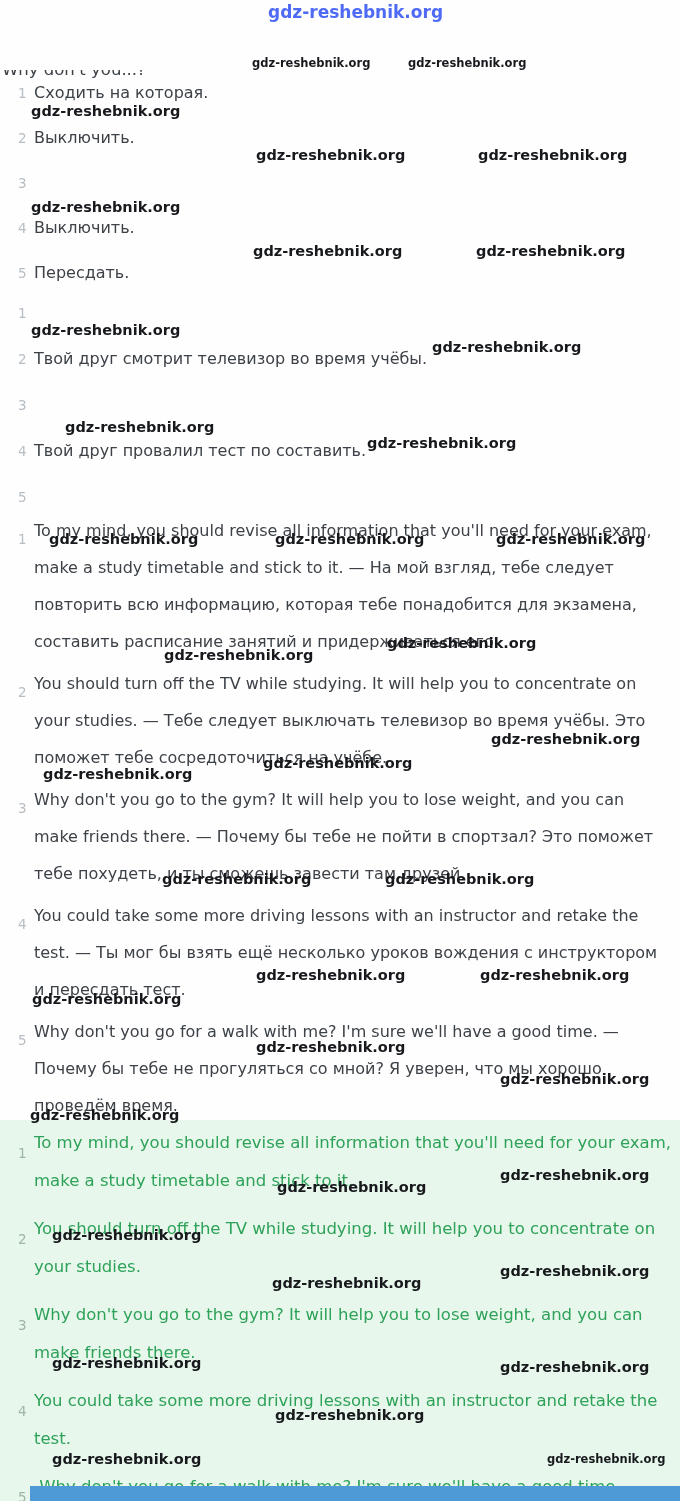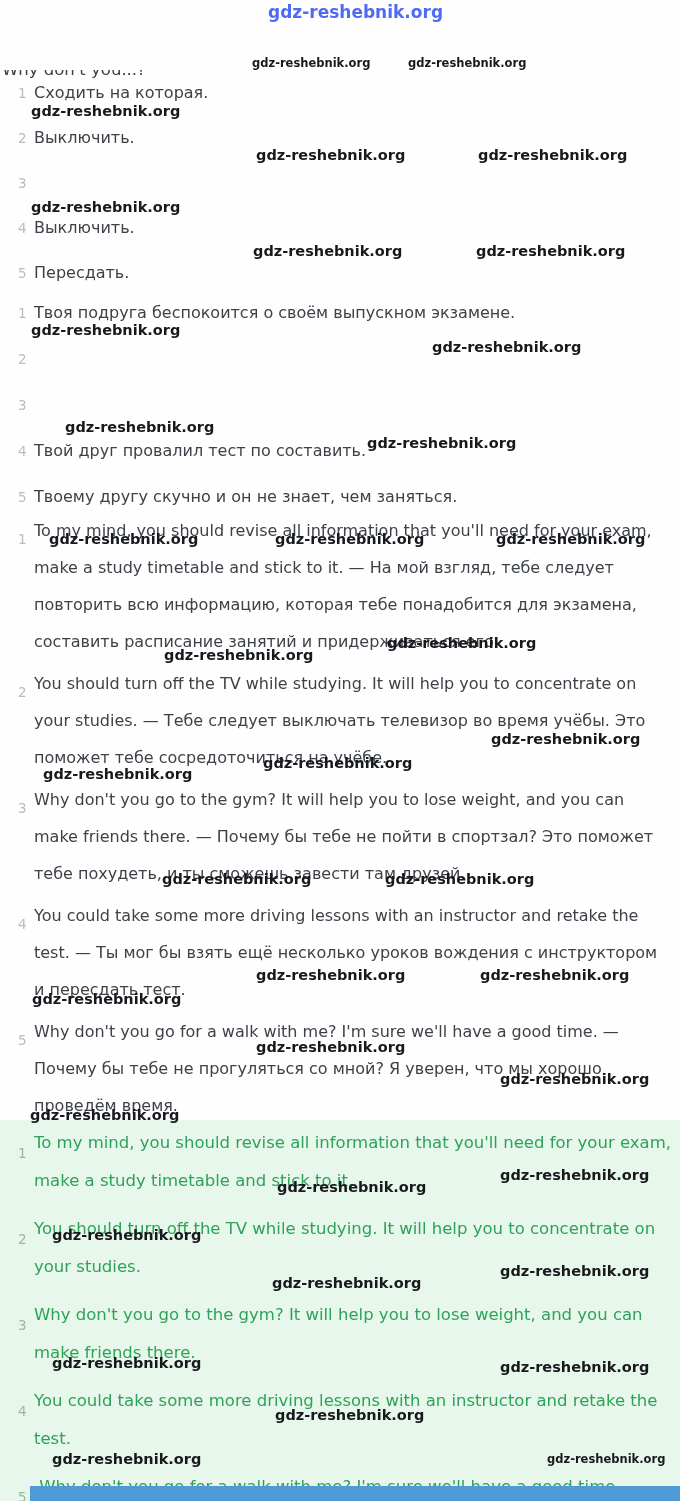--- a/index.html
+++ b/index.html
@@ -69,33 +69,33 @@
     <div class="item">
       <span class="num">4</span><span>Выключить.</span>
     </div>
     <div class="item">
       <span class="num">5</span><span>Пересдать.</span>
     </div>
   </div>
 
   <div class="list t2">
     <div class="item">
-      <span class="num">1</span><span>Твоя подруга беспокоится о своём выпускном экзамене.</span>
+      <span class="num">1</span>
     </div>
     <div class="item">
-      <span class="num">2</span>
+      <span class="num">2</span><span>Твой друг смотрит телевизор во время учёбы.</span>
     </div>
     <div class="item">
       <span class="num">3</span>
     </div>
     <div class="item">
       <span class="num">4</span><span>Твой друг провалил тест по составить.</span>
     </div>
     <div class="item">
-      <span class="num">5</span><span>Твоему другу скучно и он не знает, чем заняться.</span>
+      <span class="num">5</span>
     </div>
   </div>
 
   <div class="list t3">
     <div class="item">
       <span class="num">1</span><span>To my mind, you should revise all information that you'll need for your exam, make a study timetable and stick to it. — На мой взгляд, тебе следует повторить всю информацию, которая тебе понадобится для экзамена, составить расписание занятий и придерживаться его.</span>
     </div>
     <div class="item">
       <span class="num">2</span><span>You should turn off the TV while studying. It will help you to concentrate on your studies. — Тебе следует выключать телевизор во время учёбы. Это поможет тебе сосредоточиться на учёбе.</span>
     </div>

